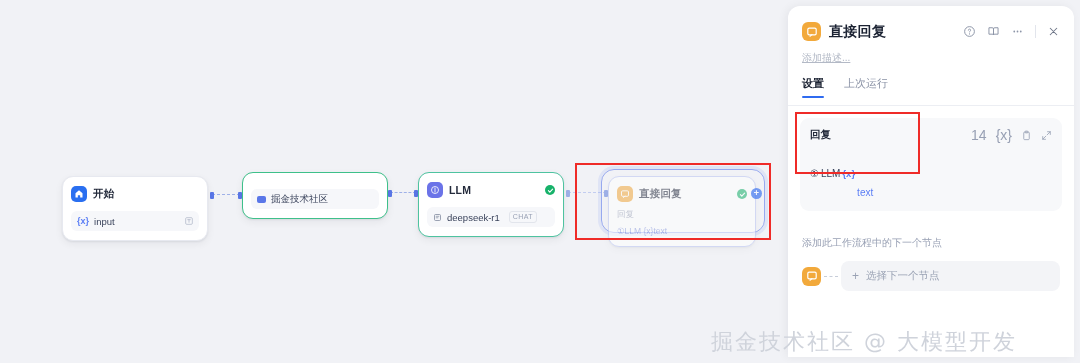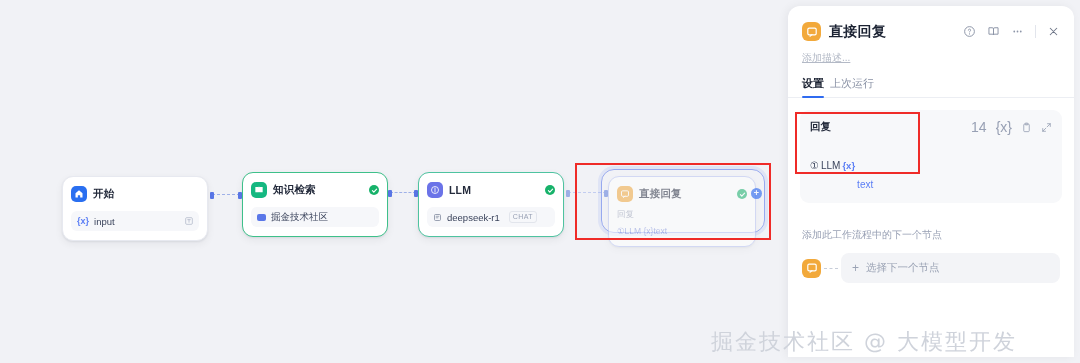--- a/index.html
+++ b/index.html
@@ -231,22 +231,22 @@
     background: #e2e5ec;
   }
   .panel-desc {
     padding: 10px 14px 0 14px;
     font-size: 10px;
     color: #b3b9c6;
     text-decoration: underline;
   }
   .tabs {
     display: flex;
-    gap: 6px;
-    padding: 11px 14px 0 14px;
+    gap: 20px;
+    padding: 11px 14px 8px 14px;
     border-bottom: 1px solid #eceef3;
   }
   .tab {
     font-size: 11px;
     color: #8a92a5;
     padding-bottom: 6px;
     position: relative;
     cursor: pointer;
   }
   .tab.active {
@@ -385,33 +385,20 @@
         <span class="right-ico">
           <svg width="8" height="8" viewBox="0 0 12 12">
               <rect x="1" y="1" width="10" height="10" rx="1.6" fill="none" stroke="#a8b0c2" stroke-width="1"></rect>
               <path d="M4 4h4M6 4v4" stroke="#a8b0c2" stroke-width="1" stroke-linecap="round"></path>
             </svg>
         </span>
       </div>
     </div>
 
     <div class="node know">
-      <div class="node-head">
-        <span class="node-ico ico-know">
-          <svg width="10" height="10" viewBox="0 0 12 12">
-              <path d="M1.6 2.4h3A1 1 0 0 1 6 3.2v6a1 1 0 0 0-1.4-.6H1.6zM10.4 2.4h-3A1 1 0 0 0 6 3.2v6a1 1 0 0 1 1.4-.6h3z" fill="#fff"></path>
-            </svg>
-        </span>
-        <span class="node-title">知识检索</span>
-        <span class="node-check">
-          <svg width="7" height="7" viewBox="0 0 10 10">
-              <path d="M2 5.2 4 7.2 8 3" stroke="#fff" stroke-width="1.6" fill="none" stroke-linecap="round" stroke-linejoin="round"></path>
-            </svg>
-        </span>
-      </div>
       <div class="node-field">
         <span class="dot-blue"></span>
         <span>掘金技术社区</span>
       </div>
     </div>
 
     <div class="node llm">
       <div class="node-head">
         <span class="node-ico ico-llm">
           <svg width="10" height="10" viewBox="0 0 12 12">

